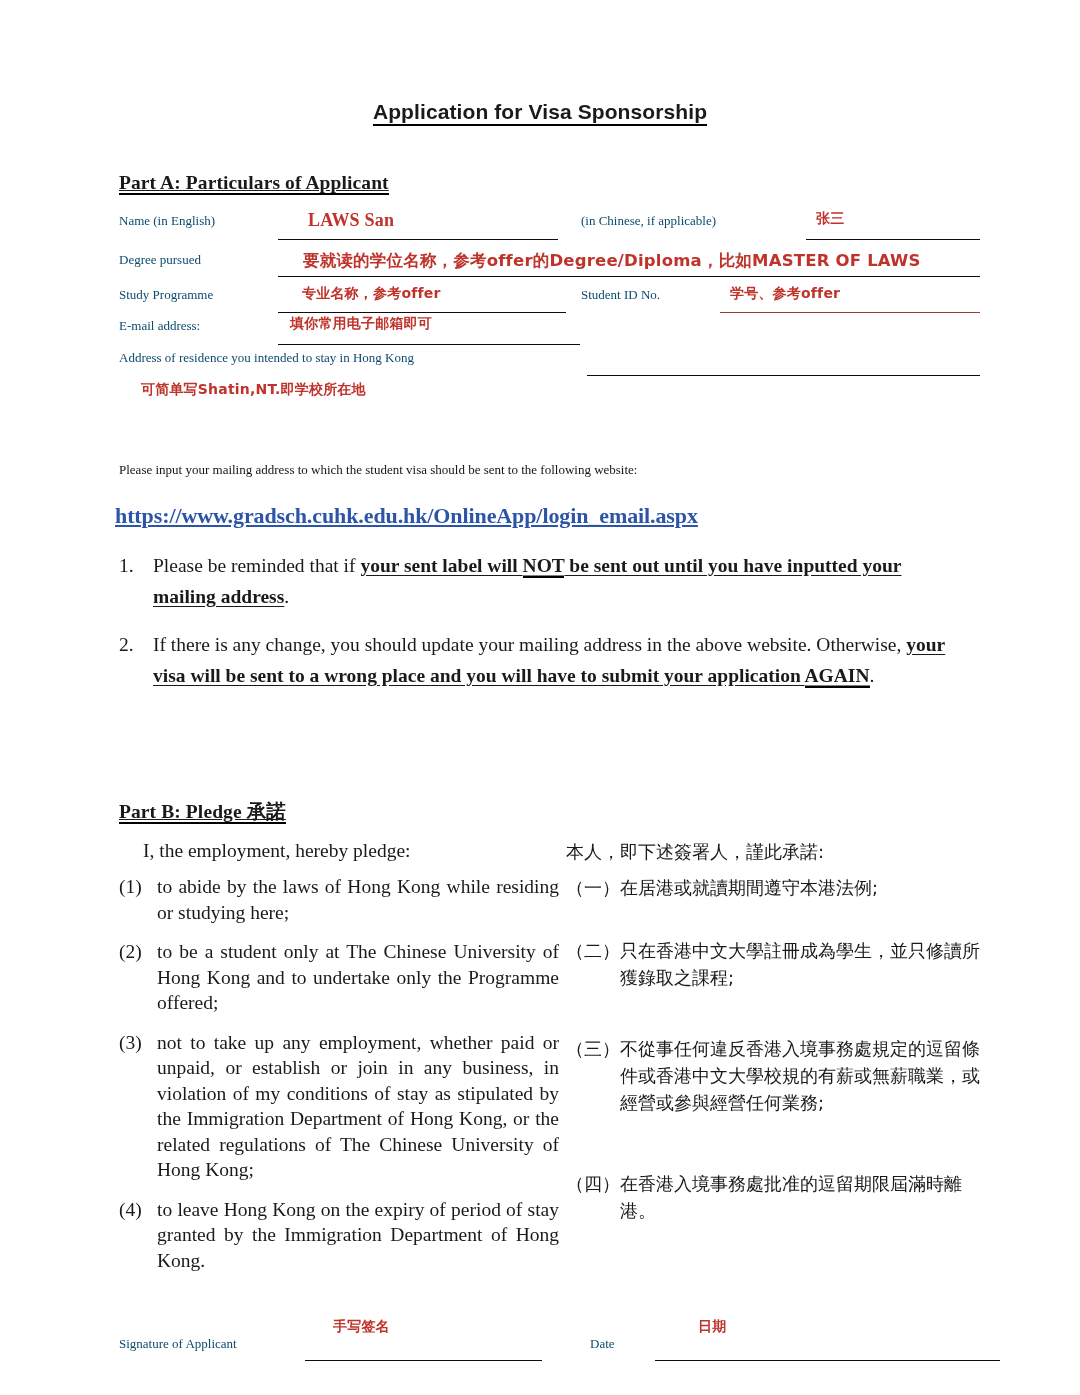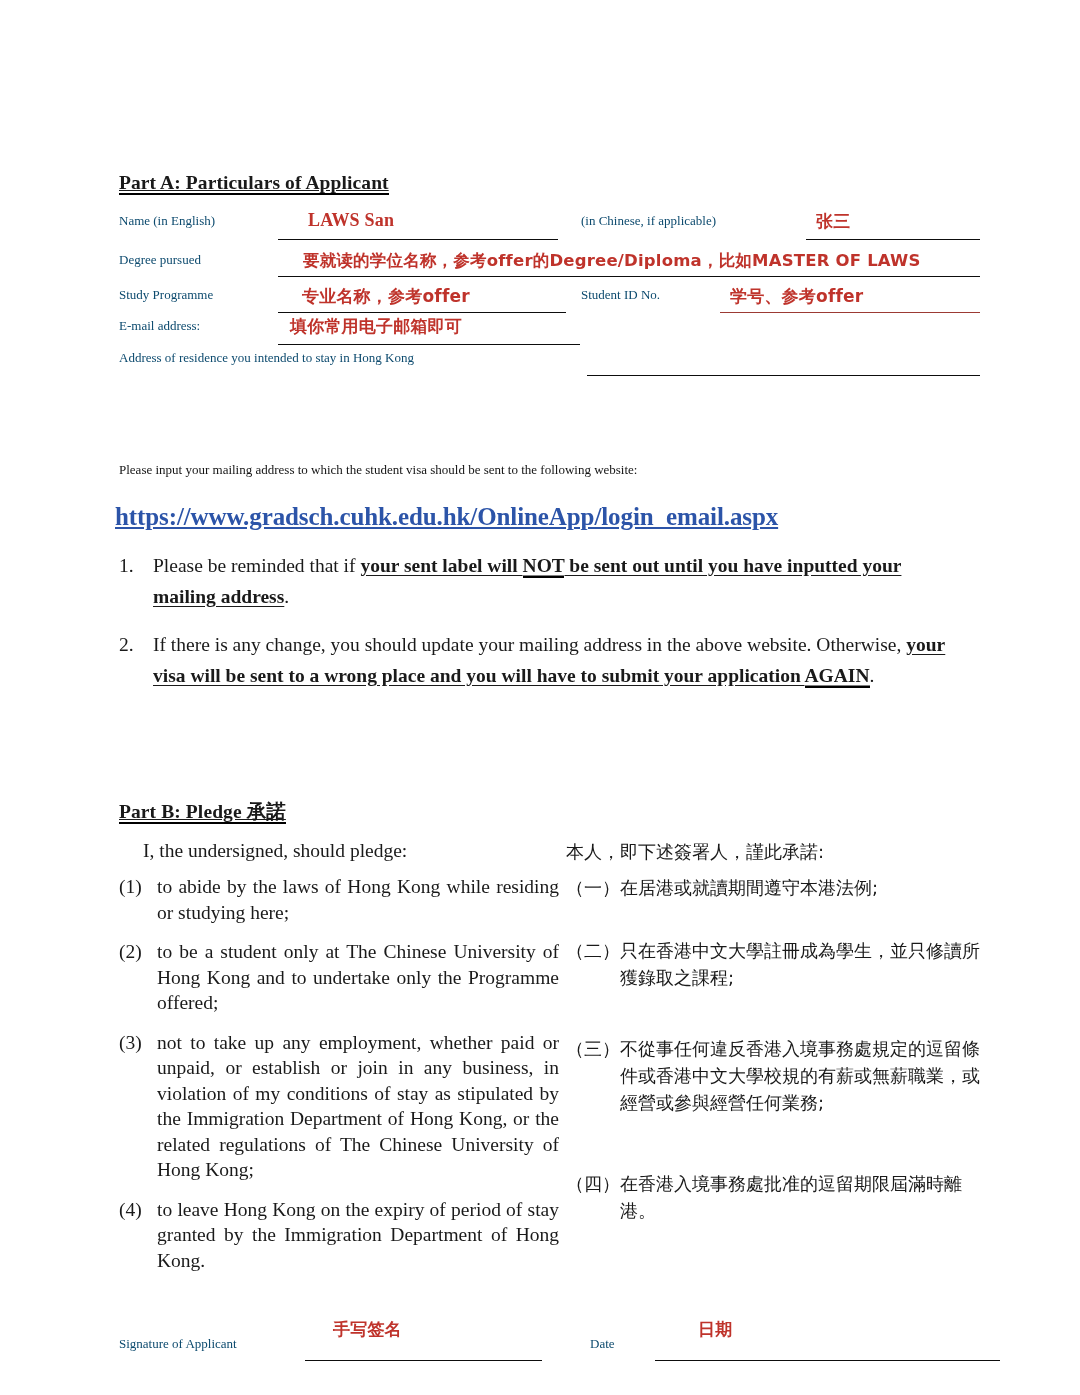--- a/index.html
+++ b/index.html
@@ -62,21 +62,21 @@
   .filled {
     position: absolute;
     font-size: 18px;
     color: #bf332b;
     white-space: nowrap;
     font-weight: bold;
     letter-spacing: 0.2px;
   }
   .filled.cjk {
     font-family: "DejaVu Sans", "Liberation Sans", sans-serif;
-    font-size: 17px;
+    font-size: 14px;
     font-weight: bold;
   }
   .filled.mixed {
     font-family: "DejaVu Sans", "Liberation Sans", sans-serif;
     font-size: 16.5px;
     font-weight: bold;
   }
   .rule {
     position: absolute;
     height: 0;
@@ -88,21 +88,21 @@
 
   
   .para {
     position: absolute;
     font-size: 13px;
     line-height: 30px;
     color: #141414;
   }
   .link {
     position: absolute;
-    font-size: 25px;
+    font-size: 22px;
     font-weight: bold;
     color: #2c54a8;
     text-decoration: underline;
     text-underline-offset: 2px;
     letter-spacing: -0.1px;
   }
 
   
   .numlist {
     position: absolute;
@@ -169,20 +169,23 @@
   #sig-rule  { top: 1360px; left: 305px; width: 237px; }
   #date-label { top: 1336px; left: 590px; }
   #date-value { top: 1318px; left: 698px; }
   #date-rule  { top: 1360px; left: 655px; width: 345px; }
 </style>
 </head>
 <body>
 
 <div class="page">
 
+  <div class="doc-title">
+    <span>Application for Visa Sponsorship</span>
+  </div>
 
   <div class="section-head" id="partA-head">
     <span>Part A: Particulars of Applicant</span>
   </div>
 
   <div class="label" style="top:213px; left:119px;">Name (in English)</div>
   <div class="filled" style="top:210px; left:308px;">LAWS San</div>
   <div class="rule" style="top:239px; left:278px; width:280px;"></div>
 
   <div class="label" style="top:213px; left:581px;">(in Chinese, if applicable)</div>
@@ -200,20 +203,21 @@
   <div class="label" style="top:287px; left:581px;">Student ID No.</div>
   <div class="filled cjk" style="top:285px; left:730px;">学号、参考offer</div>
   <div class="rule red" style="top:312px; left:720px; width:260px;"></div>
 
   <div class="label" style="top:318px; left:119px;">E-mail address:</div>
   <div class="filled cjk" style="top:315px; left:290px;">填你常用电子邮箱即可</div>
   <div class="rule" style="top:344px; left:278px; width:302px;"></div>
 
   <div class="label" style="top:350px; left:119px;">Address of residence you intended to stay in Hong Kong</div>
   <div class="rule" style="top:375px; left:587px; width:393px;"></div>
+  <div class="filled cjk" style="top:381px; left:141px;">可简单写Shatin,NT.即学校所在地</div>
 
   <div class="para" style="top:455px; left:119px; width:860px;">Please input your mailing address to which the student visa should be sent to the following website:</div>
 
   <a class="link" style="top:503px; left:115px;" href="#">https://www.gradsch.cuhk.edu.hk/OnlineApp/login_email.aspx</a>
 
   <div class="numlist" style="top:550px;">
 
     <div class="item">
       <div class="num">1.</div>
       <div class="txt"><span>Please be reminded that if </span><span class="u">your sent label will </span><span class="u2">NOT</span><span class="u"> be sent out until you have inputted your mailing address</span><span>.</span></div>
@@ -223,21 +227,21 @@
       <div class="num">2.</div>
       <div class="txt"><span>If there is any change, you should update your mailing address in the above website. Otherwise, </span><span class="u">your visa will be sent to a wrong place and you will have to submit your application </span><span class="u2">AGAIN</span><span>.</span></div>
     </div>
 
   </div>
 
   <div class="section-head" id="partB-head">
     <span>Part B: Pledge 承諾</span>
   </div>
 
-  <div class="pledge-intro-en">I, the undersigned, should pledge:</div>
+  <div class="pledge-intro-en">I, the employment, hereby pledge:</div>
   <div class="pledge-intro-zh">本人，即下述簽署人，謹此承諾:</div>
 
   <div class="col-en">
     <div class="pitem">
       <div class="pnum">(1)</div>
       <div class="ptxt lastline-left">to abide by the laws of Hong Kong while residing or studying here;</div>
     </div>
     <div class="pitem">
       <div class="pnum">(2)</div>
       <div class="ptxt lastline-left">to be a student only at The Chinese University of Hong Kong and to undertake only the Programme offered;</div>

